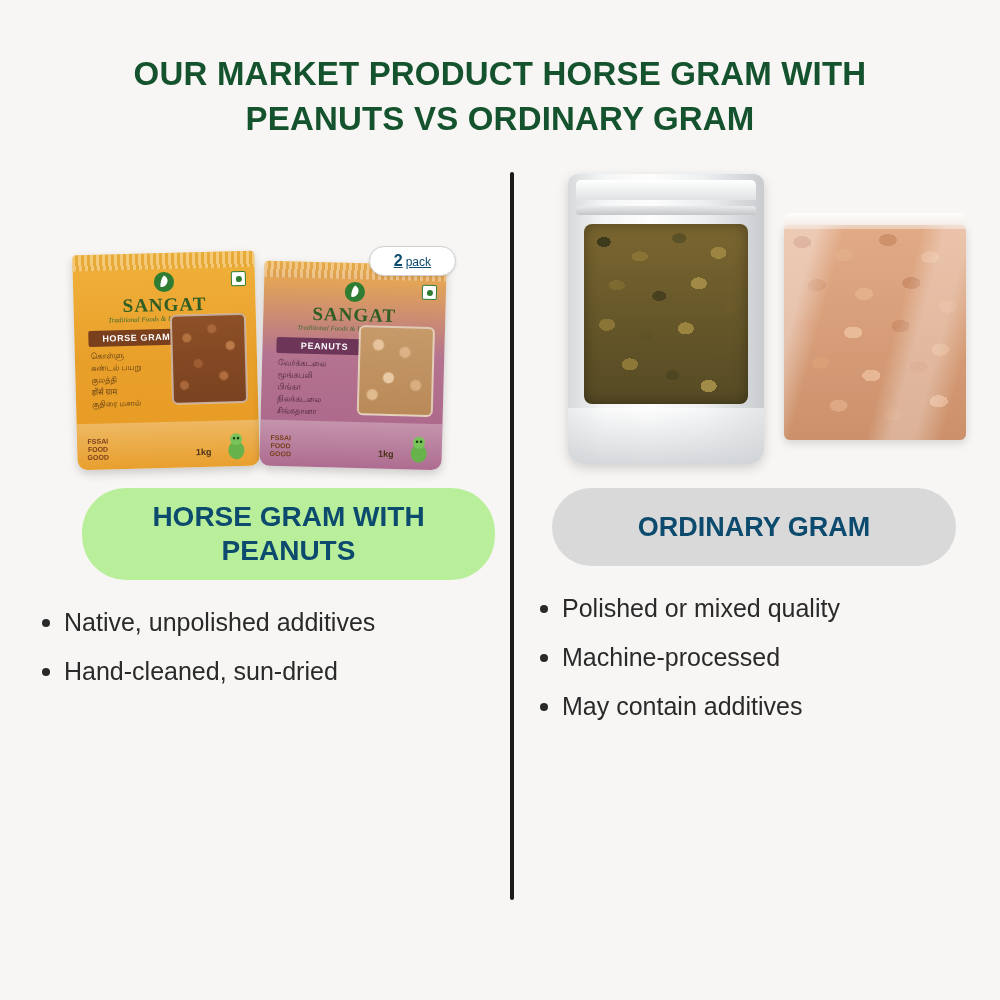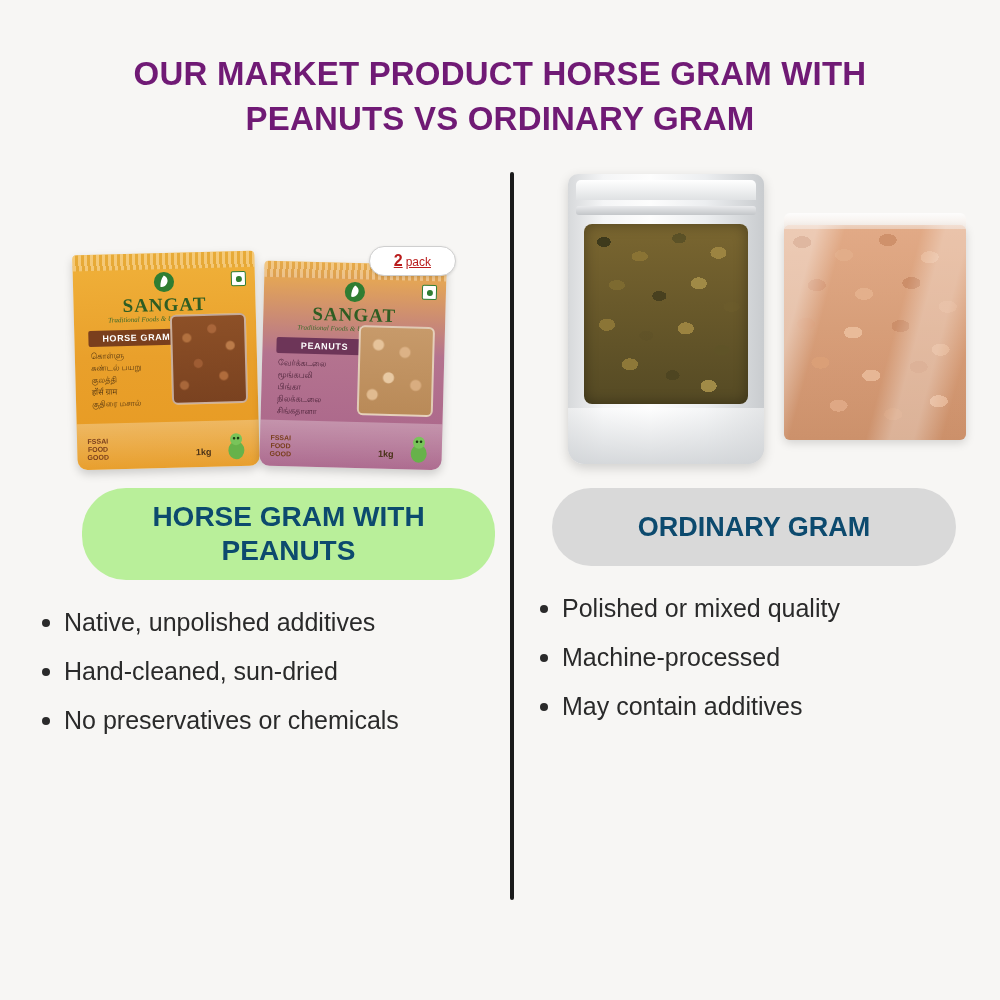--- a/index.html
+++ b/index.html
@@ -15,21 +15,21 @@
     position: relative;
   }
 
   
   .title {
     position: absolute;
     top: 52px;
     left: 50px;
     width: 900px;
     text-align: center;
-    color: #701a75;
+    color: #14532d;
     font-weight: bold;
     font-size: 33px;
     line-height: 1.35;
     letter-spacing: 0.2px;
   }
   .title .line2 { display: block; }
 
   
   .divider {
     position: absolute;
@@ -205,21 +205,21 @@
   }
   .packbadge {
     position: absolute;
     right: 44px;
     top: 74px;
     background: #ffffff;
     border: 1.5px solid #cfcfcf;
     border-radius: 16px;
     padding: 5px 24px;
     font-size: 14px;
-    color: #b91c1c;
+    color: #0c4a6e;
     box-shadow: 0 1px 3px rgba(0,0,0,.12);
     white-space: nowrap;
     text-decoration: underline;
   }
   .packbadge b { font-size: 16px; }
   .packbadge span { font-size: 12px; margin-left: 3px; }
 
   
   .standup {
     position: absolute;
@@ -455,21 +455,20 @@
     <div class="packbadge">
       <b>2</b><span>pack</span>
     </div>
   </div>
 
   <div class="pill pill-left">HORSE GRAM WITH PEANUTS</div>
 
   <ul class="points list-left">
     <li>Native, unpolished additives</li>
     <li>Hand-cleaned, sun-dried</li>
-    <li>No preservatives or chemicals</li>
   </ul>
 </div>
 
 <div class="col col-right">
 
   <div class="imgarea">
     <div class="peanutbag">
       <div class="toptrim"></div>
       <div class="sheen"></div>
     </div>

